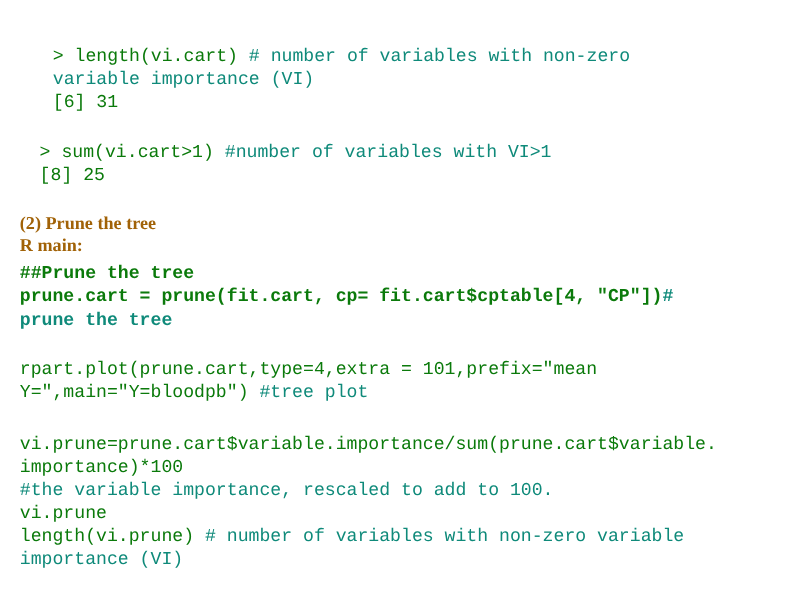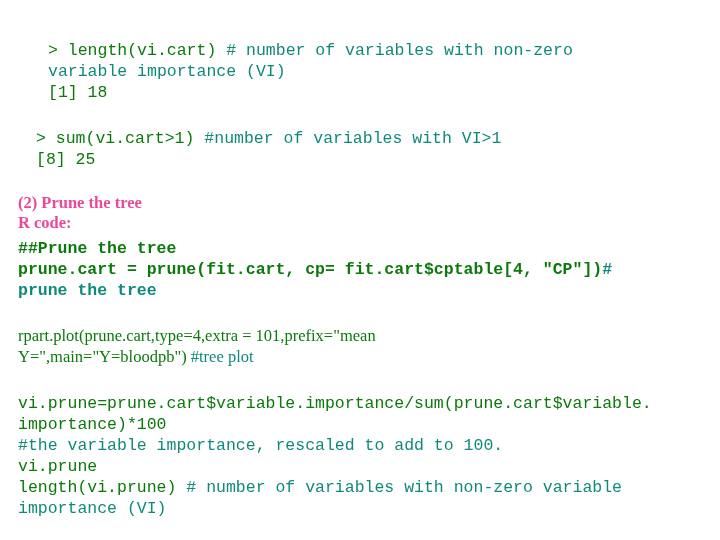--- a/index.html
+++ b/index.html
@@ -36,41 +36,41 @@
   #block1 { left: 48px; top: 40px; width: 640px; }
   
   #block2 { left: 36px; top: 128px; width: 640px; }
   
   #block3 { left: 18px; top: 193px; width: 690px; }
   .hd {
     font-family: "Liberation Serif", serif;
     font-weight: bold;
     font-size: 16.5px;
     line-height: 20px;
-    color: #ec4899;
+    color: #a16207;
   }
   
   #block4 { left: 18px; top: 238px; width: 694px; font-weight: bold; }
   
-  #block5 { left: 18px; top: 325px; width: 694px; font-family: Liberation Serif, serif; }
+  #block5 { left: 18px; top: 325px; width: 694px; }
   
   #block6 { left: 18px; top: 393px; width: 700px; }
 </style>
 </head>
 <body>
 
 <div class="page">
 
-  <div class="blk mono" id="block1"><div><span class="green">&gt; length(vi.cart) </span><span class="teal"># number of variables with non-zero</span></div><div><span class="teal">variable importance (VI)</span></div><div><span class="green">[1] 18</span></div></div>
+  <div class="blk mono" id="block1"><div><span class="green">&gt; length(vi.cart) </span><span class="teal"># number of variables with non-zero</span></div><div><span class="teal">variable importance (VI)</span></div><div><span class="green">[6] 31</span></div></div>
 
   <div class="blk mono" id="block2"><div><span class="green">&gt; sum(vi.cart&gt;1) </span><span class="teal">#number of variables with VI&gt;1</span></div><div><span class="green">[8] 25</span></div></div>
 
   <div class="blk" id="block3">
     <div class="hd">(2) Prune the tree</div>
-    <div class="hd">R code:</div>
+    <div class="hd">R main:</div>
   </div>
 
   <div class="blk mono" id="block4"><div><span class="green">##Prune the tree</span></div><div><span class="green">prune.cart = prune(fit.cart, cp= fit.cart$cptable[4, "CP"])</span><span class="teal">#</span></div><div><span class="teal">prune the tree</span></div></div>
 
   <div class="blk mono" id="block5"><div><span class="green">rpart.plot(prune.cart,type=4,extra = 101,prefix="mean</span></div><div><span class="green">Y=",main="Y=bloodpb") </span><span class="teal">#tree plot</span></div></div>
 
   <div class="blk mono" id="block6"><div><span class="green">vi.prune=prune.cart$variable.importance/sum(prune.cart$variable.</span></div><div><span class="green">importance)*100</span></div><div><span class="teal">#the variable importance, rescaled to add to 100.</span></div><div><span class="green">vi.prune</span></div><div><span class="green">length(vi.prune) </span><span class="teal"># number of variables with non-zero variable</span></div><div><span class="teal">importance (VI)</span></div></div>
 
 </div>
 

